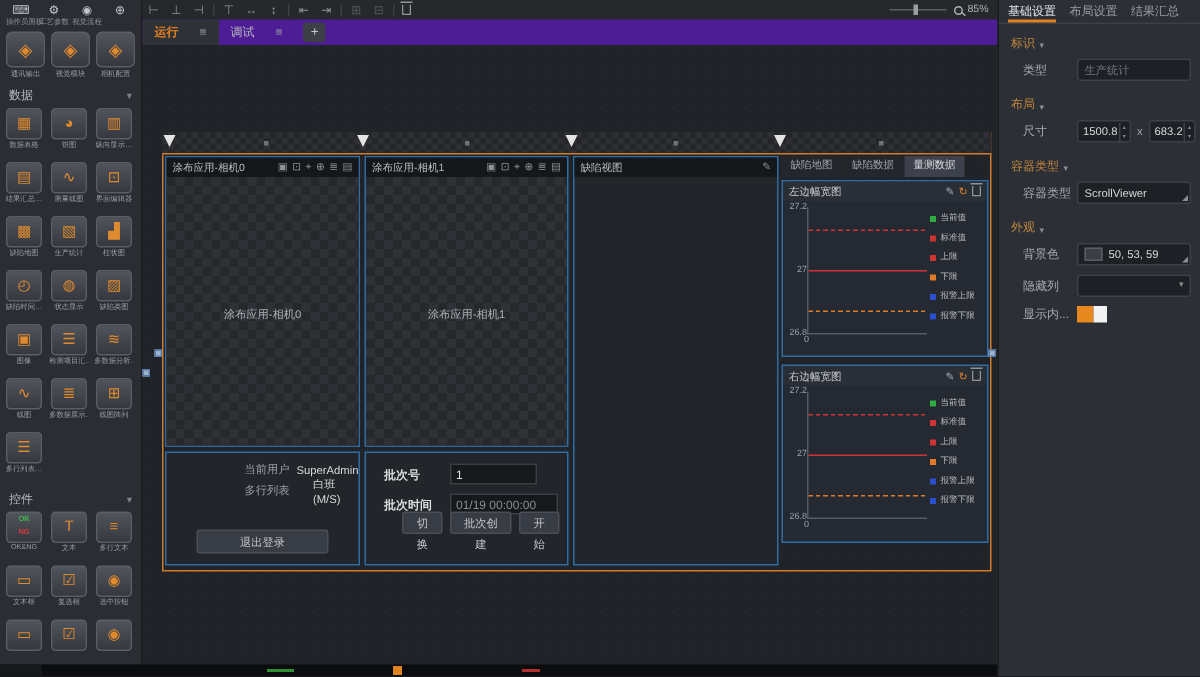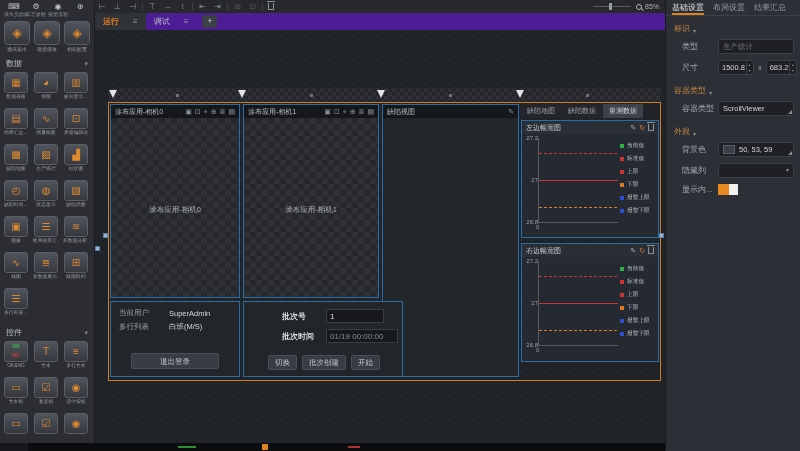--- a/index.html
+++ b/index.html
@@ -76,21 +76,21 @@
   .ytick{position:absolute;right:calc(100% - 16px);font-size:6px;color:#9aa0a8;width:14px;text-align:right;}
   .xtick{position:absolute;font-size:6px;color:#9aa0a8;}
   .vax{position:absolute;left:16px;width:1px;background:#565b63;}
   .hax{position:absolute;height:1px;background:#565b63;}
   .refline{position:absolute;height:1px;}
   .legend{position:absolute;right:2px;top:5px;width:36px;}
   .lg-row{display:flex;align-items:center;height:13px;}
   .lg-sw{width:4px;height:4px;margin-right:3px;flex:none;}
   .lg-t{font-size:6px;color:#b8bcc2;white-space:nowrap;transform:scale(.95);transform-origin:left;}
   .info-row{display:flex;align-items:center;height:14px;padding:0 0 0 8px;}
-  .info-l{width:50px;color:#9ca0a6;font-size:7.5px;}
+  .info-l{width:50px;color:#9ca0a6;font-size:7.5px;margin-left:44px;}
   .info-v{color:#d6d8dc;font-size:7.5px;}
   .gbtn{background:#383c44;border:1px solid #4a4e56;border-radius:2px;color:#c3c6cc;font-size:7.5px;text-align:center;cursor:pointer;}
   .b-row{display:flex;align-items:center;padding-left:12px;}
   .b-lbl{width:44px;color:#d8dadd;font-size:8px;font-weight:bold;}
   .b-input{width:58px;height:14px;background:#16181c;border:1px solid #3b3e45;color:#e2e4e8;font-size:8px;padding:0 3px;}
   .b-input.dim{color:#8a8d93;width:72px;}
   .handle{position:absolute;width:5px;height:5px;background:#9db4cf;border:1px solid #5a7da8;cursor:pointer;}
 
   
   .bottombar{position:absolute;left:0;top:443px;width:665px;height:8px;background:#0b0c0e;}
@@ -506,30 +506,30 @@
             <span class="info-v">SuperAdmin</span>
           </div>
           <div class="info-row">
             <span class="info-l">多行列表</span>
             <span class="info-v">白班(M/S)</span>
           </div>
         </div>
       <div class="gbtn" style="position:absolute;left:20px;right:20px;bottom:7px;height:16px;line-height:15px;">退出登录</div>
     </div>
 
-    <div class="panel" style="left:148px;top:271px;width:160px;height:76px;padding-left:26px;">
+    <div class="panel" style="left:148px;top:271px;width:136px;height:76px;">
       <div class="b-row" style="margin-top:7px;">
         <span class="b-lbl">批次号</span>
         <input class="b-input" value="1" style="">
       </div>
       <div class="b-row" style="margin-top:6px;">
         <span class="b-lbl">批次时间</span>
         <input class="b-input dim" value="01/19 00:00:00" style="">
       </div>
-      <div id="batch-btns" style="position:absolute;left:24px;bottom:6px;display:flex;">
+      <div id="batch-btns" style="position:absolute;left:24px;bottom:20px;display:flex;">
           <div class="gbtn" style="height: 15px; line-height: 14px; padding: 0px 6px; margin-right: 5px;">切换</div>
           <div class="gbtn" style="height: 15px; line-height: 14px; padding: 0px 6px; margin-right: 5px;">批次创建</div>
           <div class="gbtn" style="height: 15px; line-height: 14px; padding: 0px 6px; margin-right: 5px;">开始</div>
         </div>
     </div>
 
     <div class="handle" style="left:8px;top:203px;"></div>
     <div class="handle" style="left:564px;top:203px;"></div>
     <div class="handle" style="left:0px;top:216px;"></div>
   </div>
@@ -548,20 +548,24 @@
         <div class="insp-tab">结果汇总</div>
       </div>
     <div id="insp-body">
         <div class="sec-h">
           <span>标识</span>
           <span class="ch">▾</span>
         </div>
         <div class="prow">
           <span class="lbl">类型</span>
           <div class="pin dim">生产统计</div>
+        </div>
+        <div class="sec-h">
+          <span>布局</span>
+          <span class="ch">▾</span>
         </div>
         <div class="prow">
           <span class="lbl">尺寸</span>
           <div class="spin">1500.8<span class="ar">▴
 ▾</span></div>
           <span class="sizex">x</span>
           <div class="spin">683.2<span class="ar">▴
 ▾</span></div>
         </div>
         <div class="sec-h">

